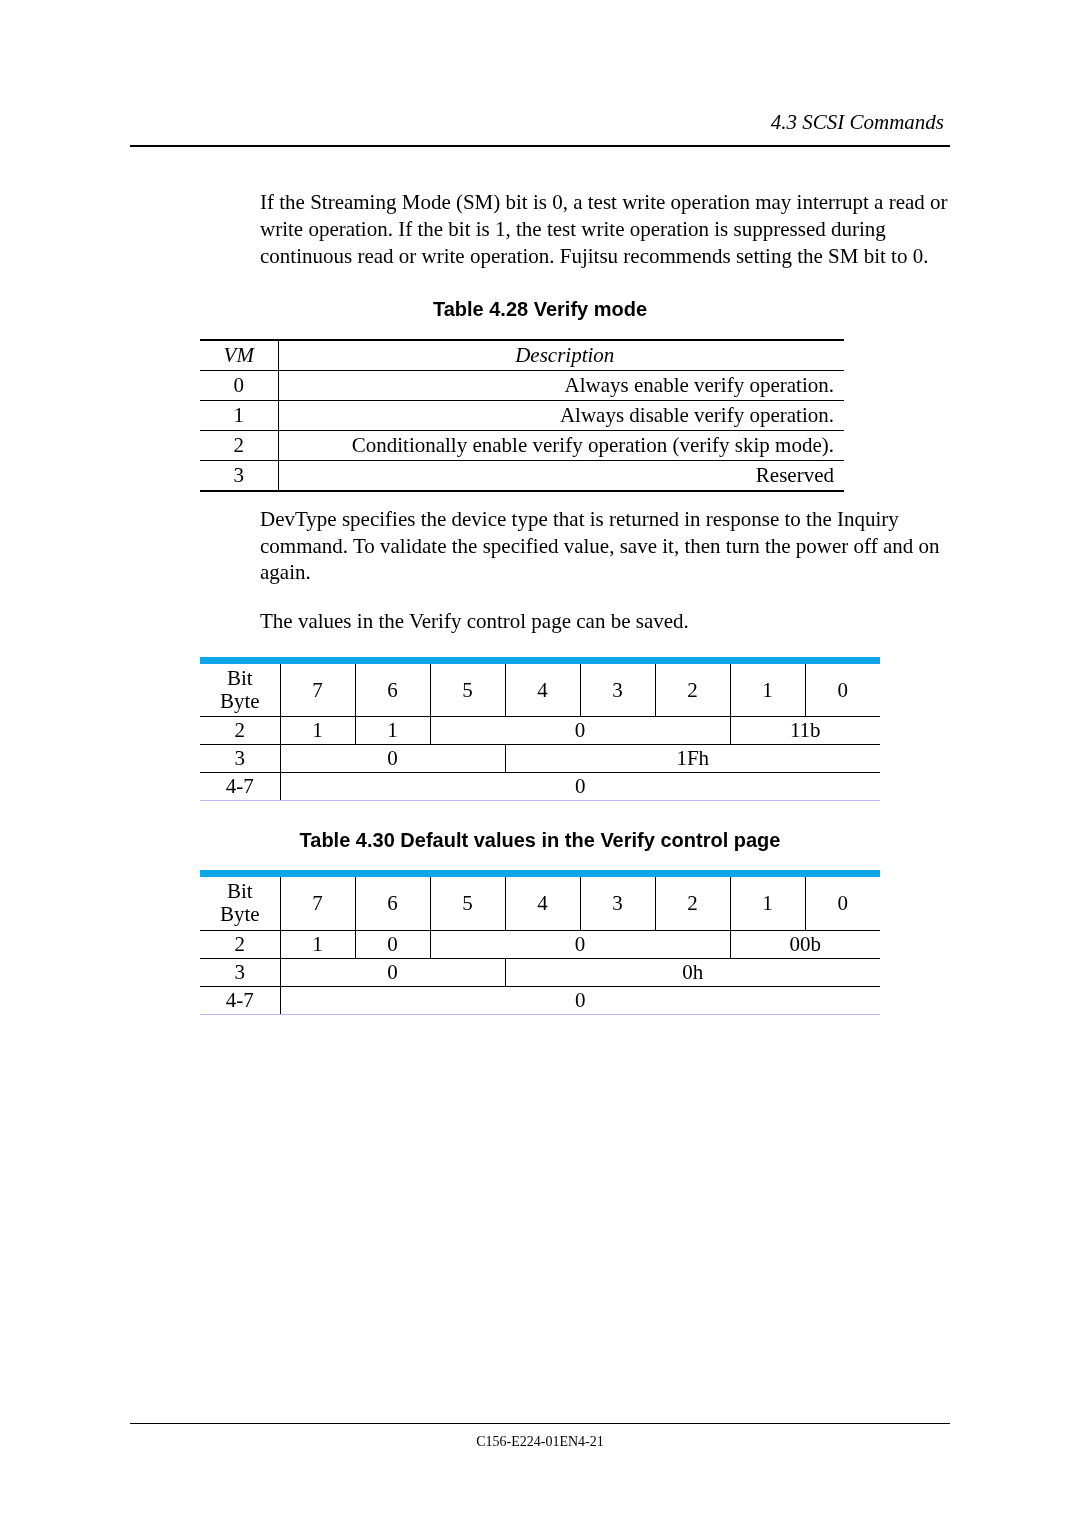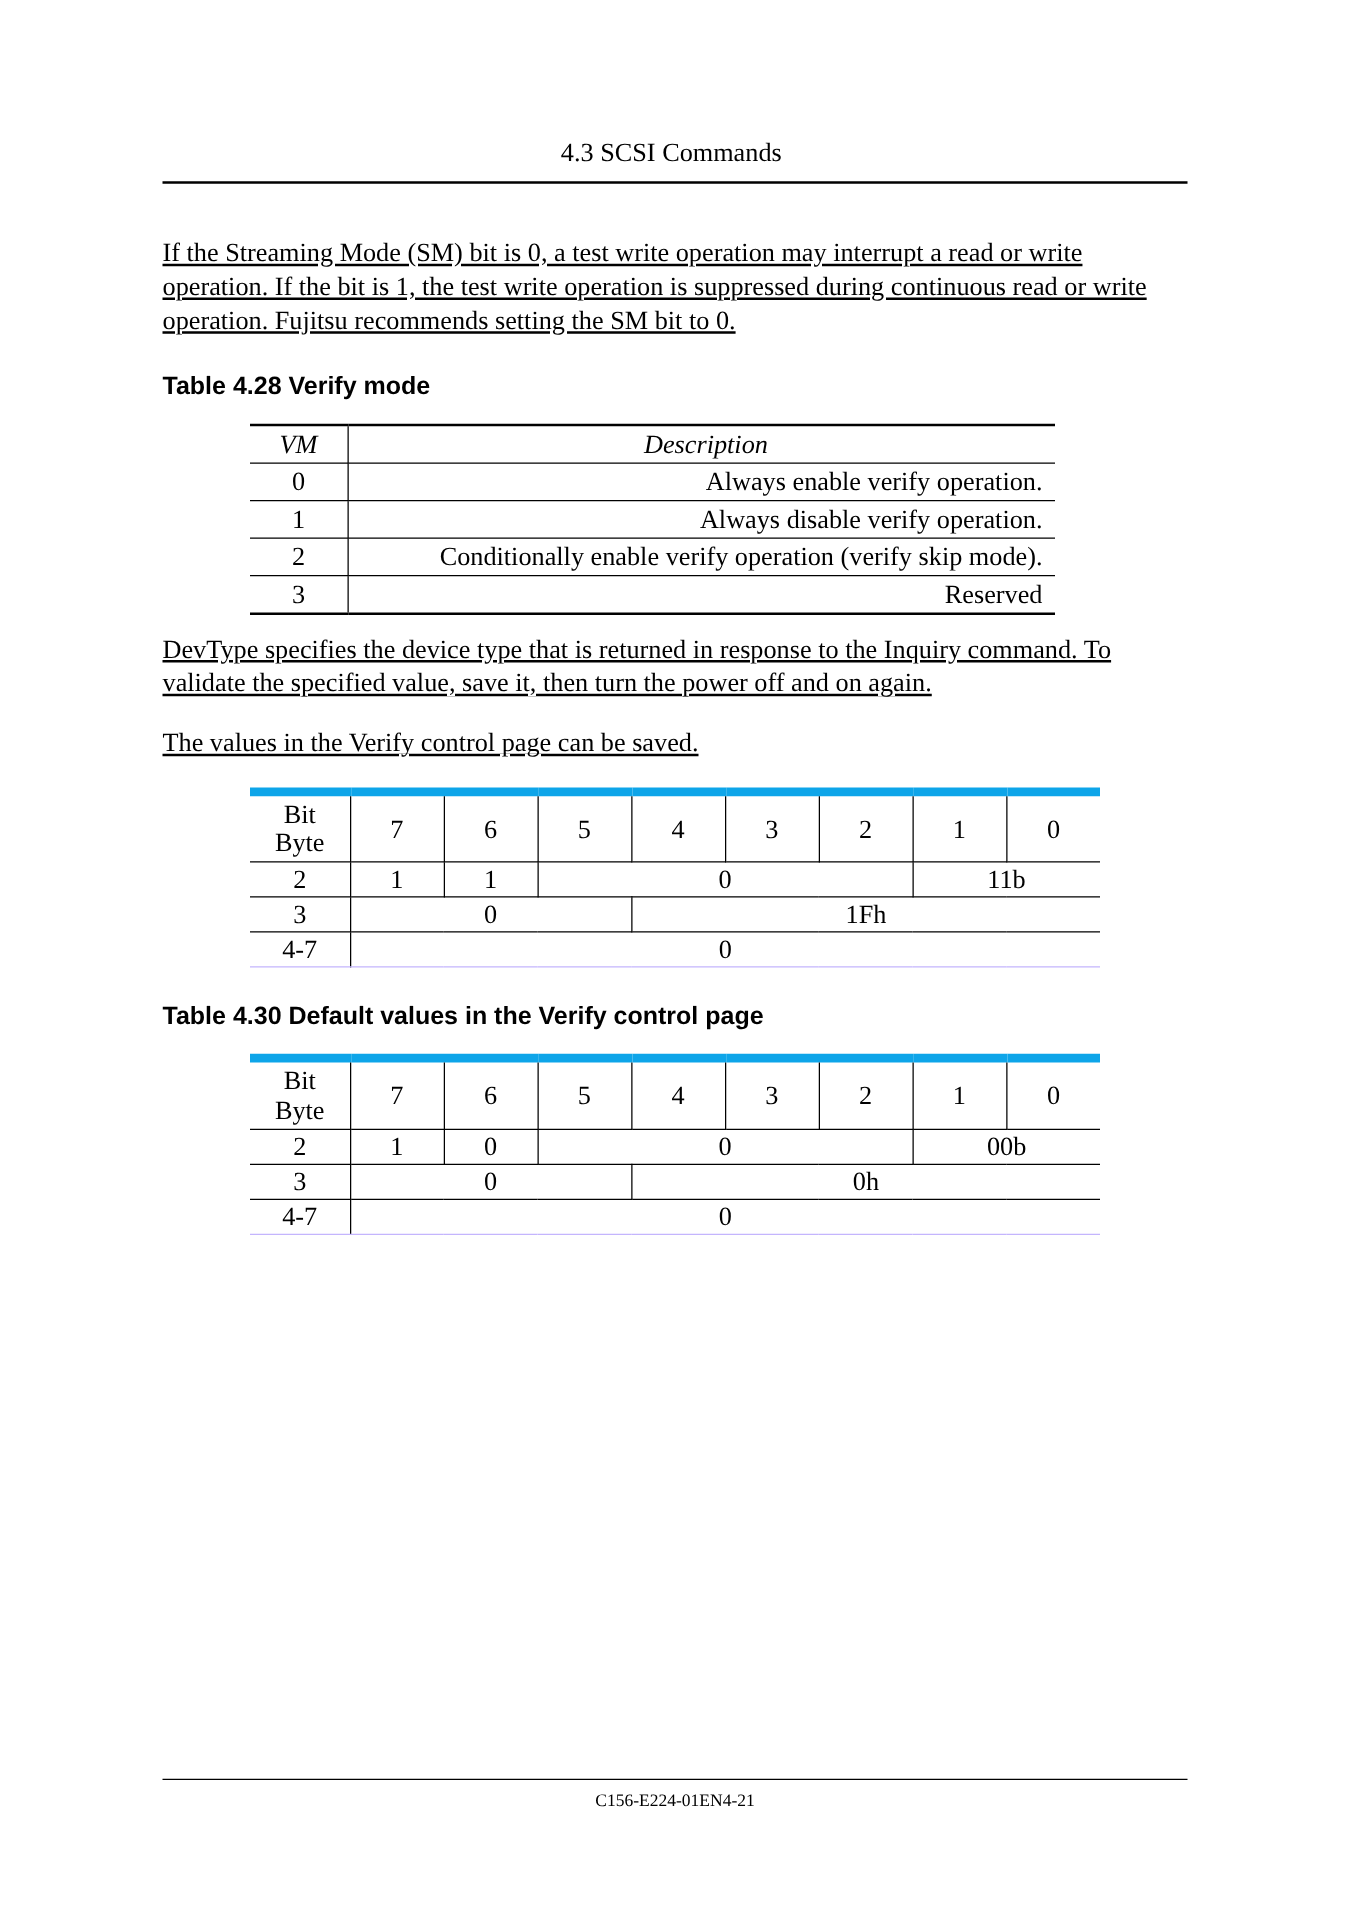--- a/index.html
+++ b/index.html
@@ -9,38 +9,39 @@
       font-family: 'Times New Roman', Times, serif;
       font-size: 21px;
       background: #fff;
       color: #000;
       position: relative;
     }
     .page {
       padding: 110px 130px 60px 130px;
     }
     .section-header {
-      text-align: center;
+      text-align: right;
+      font-style: italic;
       margin-bottom: 10px;
       padding-right: 6px;
     }
     .hr-top {
       border: none;
       border-top: 2px solid #000;
       margin-bottom: 42px;
     }
     .para {
+      margin-left: 130px;
       margin-bottom: 22px;
       line-height: 1.28;
-      text-decoration: underline;
     }
     .table-caption {
       font-family: Arial, Helvetica, sans-serif;
       font-weight: bold;
-      text-align: left;
+      text-align: center;
       margin: 28px 0 18px 0;
       font-size: 20px;
     }
     .data-table {
       border-collapse: collapse;
       margin: 0 0 14px 70px;
       width: 644px;
     }
     .data-table td, .data-table th {
       border: 1px solid #000;

